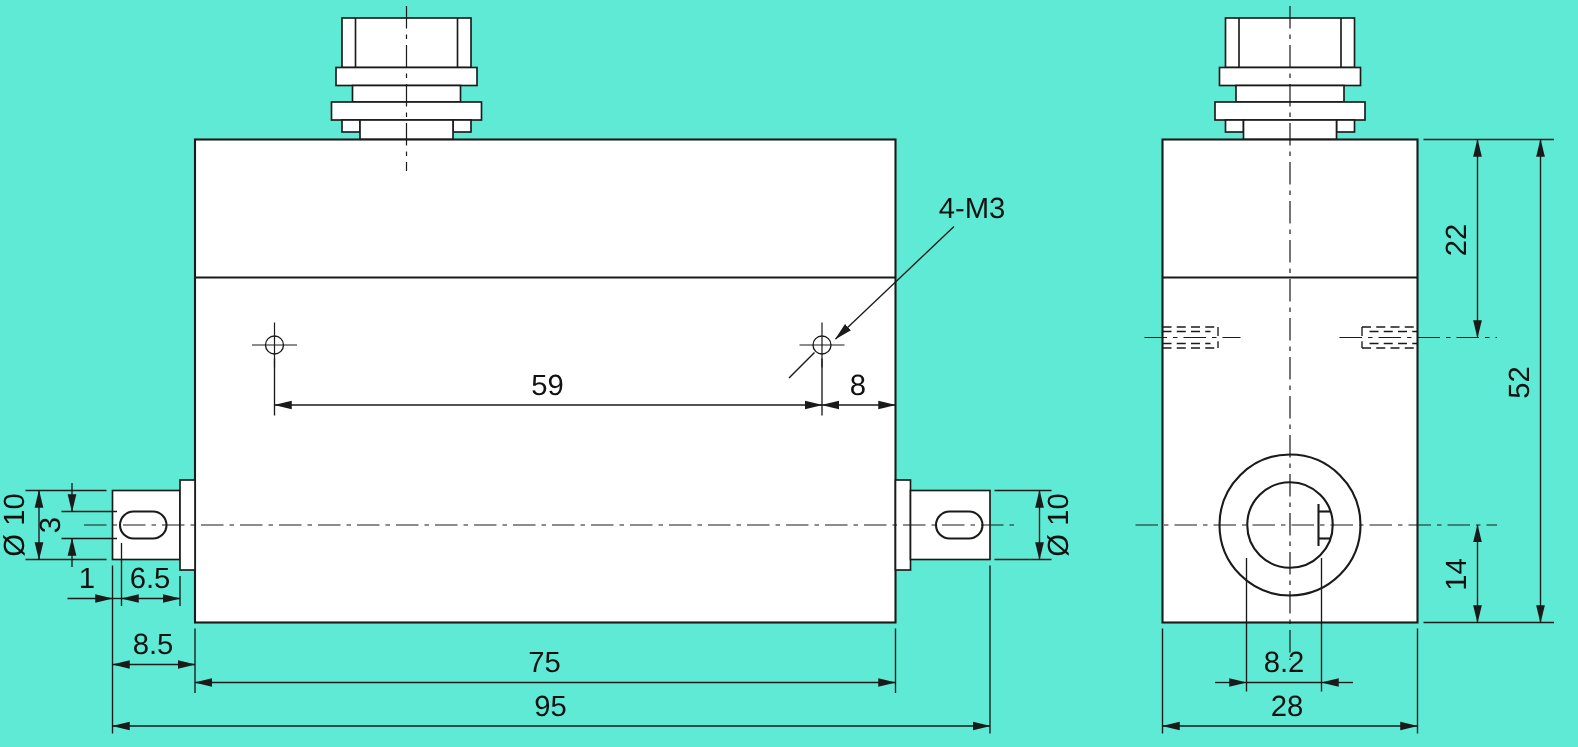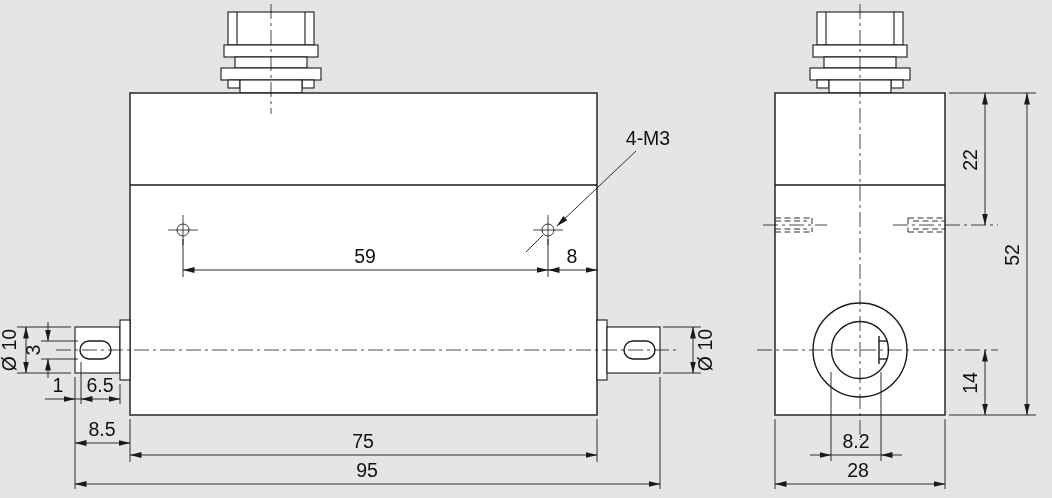--- a/index.html
+++ b/index.html
@@ -1,16 +1,16 @@
 <!DOCTYPE html>
 <html><head>
 <meta charset="utf-8">
 <style>
   html,body{margin:0;padding:0;background:#ffffff;}
-  .canvas{width:1052px;height:498px;background:#e5e5e5;position:relative;overflow:hidden;
+  .canvas{width:1052px;height:498px;background:#5eead4;position:relative;overflow:hidden;
           font-family:"Liberation Sans",sans-serif;}
   svg{display:block}
   svg text{font-family:"Liberation Sans",sans-serif;}
   .edge{fill:#fff;stroke:#1a1a1a;stroke-width:1.4}
   .edge2{fill:none;stroke:#1a1a1a;stroke-width:1.4}
   .part{fill:#fff;stroke:#1a1a1a;stroke-width:1.1}
   .thin{fill:none;stroke:#1a1a1a;stroke-width:0.9}
   .xhair{fill:none;stroke:#1a1a1a;stroke-width:0.8}
   .center{fill:none;stroke:#1a1a1a;stroke-width:0.8;stroke-dasharray:15 4 3 4}
   .hid{fill:none;stroke:#1a1a1a;stroke-width:0.9;stroke-dasharray:6 3.5}

